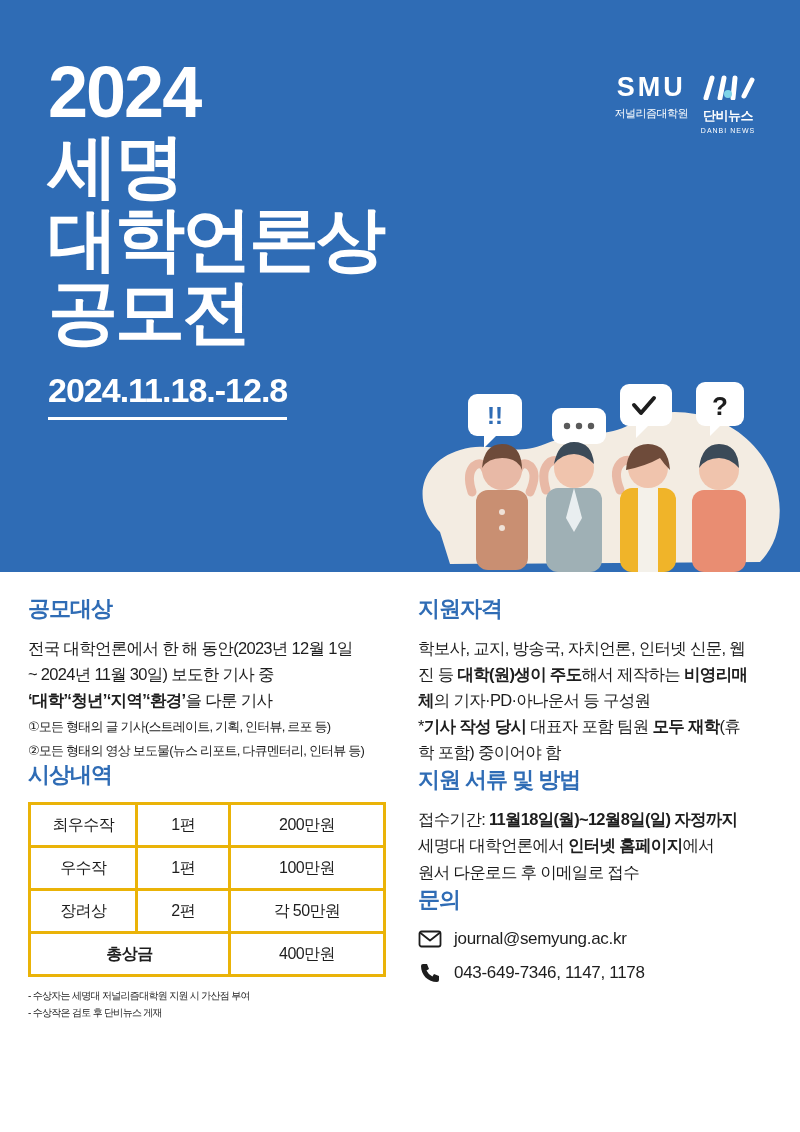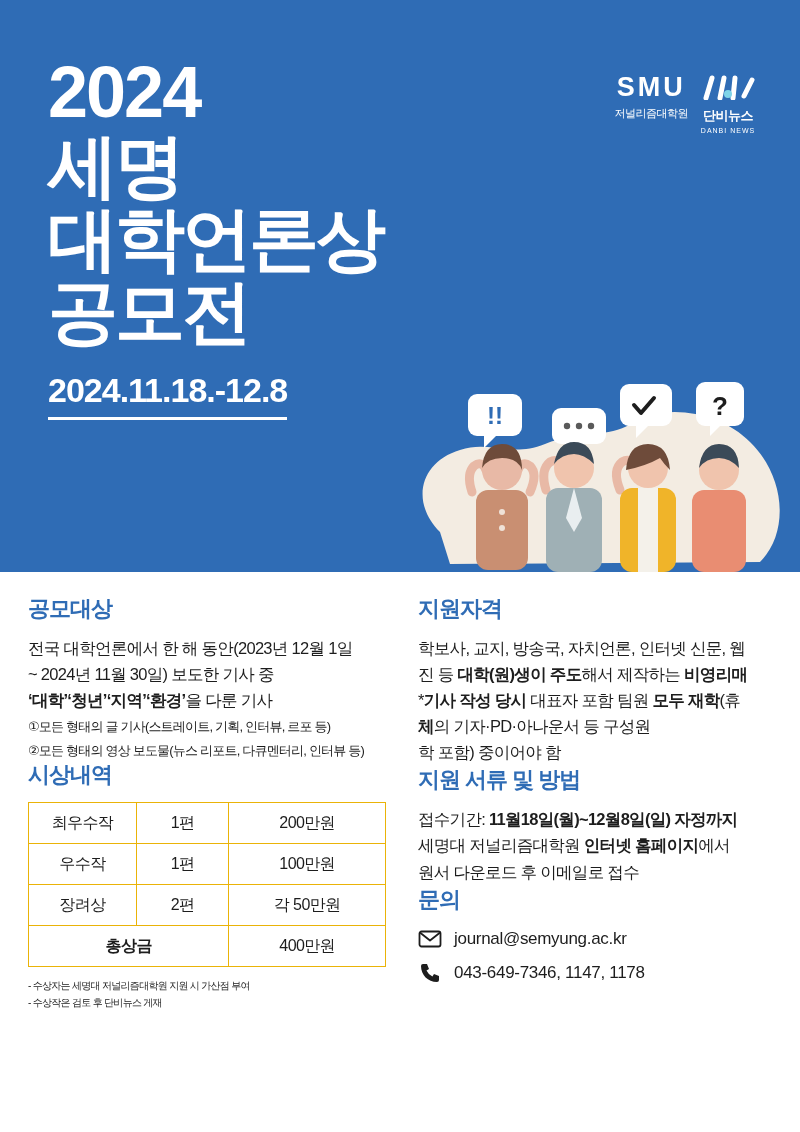--- a/index.html
+++ b/index.html
@@ -152,21 +152,21 @@
   }
   .b { font-weight: bold; }
 
   
   table.prize {
     border-collapse: collapse;
     width: 358px;
     margin-top: 4px;
   }
   table.prize td {
-    border: 1px solid #eab308;
+    border: 3px solid #eab308;
     height: 38px;
     text-align: center;
     font-size: 16px;
     letter-spacing: -0.6px;
     color: #1d1d1d;
   }
   table.prize td.c1 { width: 108px; }
   table.prize td.c2 { width: 92px; }
   table.prize td.c3 { width: 158px; }
   td.total { font-weight: bold; }
@@ -329,33 +329,33 @@
   </div>
 
   <div class="col-right">
 
     <h2 class="sec">지원자격</h2>
     <p class="body">학보사, 교지, 방송국, 자치언론, 인터넷 신문, 웹</p>
     <p class="body">
       <span>진 등 </span><span class="b">대학(원)생이 주도</span><span>해서 제작하는 </span><span class="b">비영리매</span>
     </p>
     <p class="body">
+      <span class="b">체</span><span>의 기자·PD·아나운서 등 구성원</span>
+    </p>
+    <p class="body">
       <span>*</span><span class="b">기사 작성 당시</span><span> 대표자 포함 팀원 </span><span class="b">모두 재학</span><span>(휴</span>
     </p>
-    <p class="body">
-      <span class="b">체</span><span>의 기자·PD·아나운서 등 구성원</span>
-    </p>
     <p class="body">학 포함) 중이어야 함</p>
 
     <h2 class="sec sec-gap">지원 서류 및 방법</h2>
     <p class="body">
       <span>접수기간: </span><span class="b">11월18일(월)~12월8일(일) 자정까지</span>
     </p>
     <p class="body">
-      <span>세명대 저널리즘대학원 </span><span class="b">인터넷 홈페이지</span><span>에서</span>
+      <span>세명대 대학언론에서 </span><span class="b">인터넷 홈페이지</span><span>에서</span>
     </p>
     <p class="body">원서 다운로드 후 이메일로 접수</p>
 
     <h2 class="sec sec-gap">문의</h2>
     <div class="contact-row">
       <svg class="ic" viewBox="0 0 24 24">
         <rect x="1.5" y="4.5" width="21" height="15" rx="2" fill="none" stroke="#1d1d1d" stroke-width="1.8"></rect>
         <path d="M2.5 6 L12 13.5 L21.5 6" fill="none" stroke="#1d1d1d" stroke-width="1.8" stroke-linecap="round" stroke-linejoin="round"></path>
       </svg>
       <span class="txt">journal@semyung.ac.kr</span>

